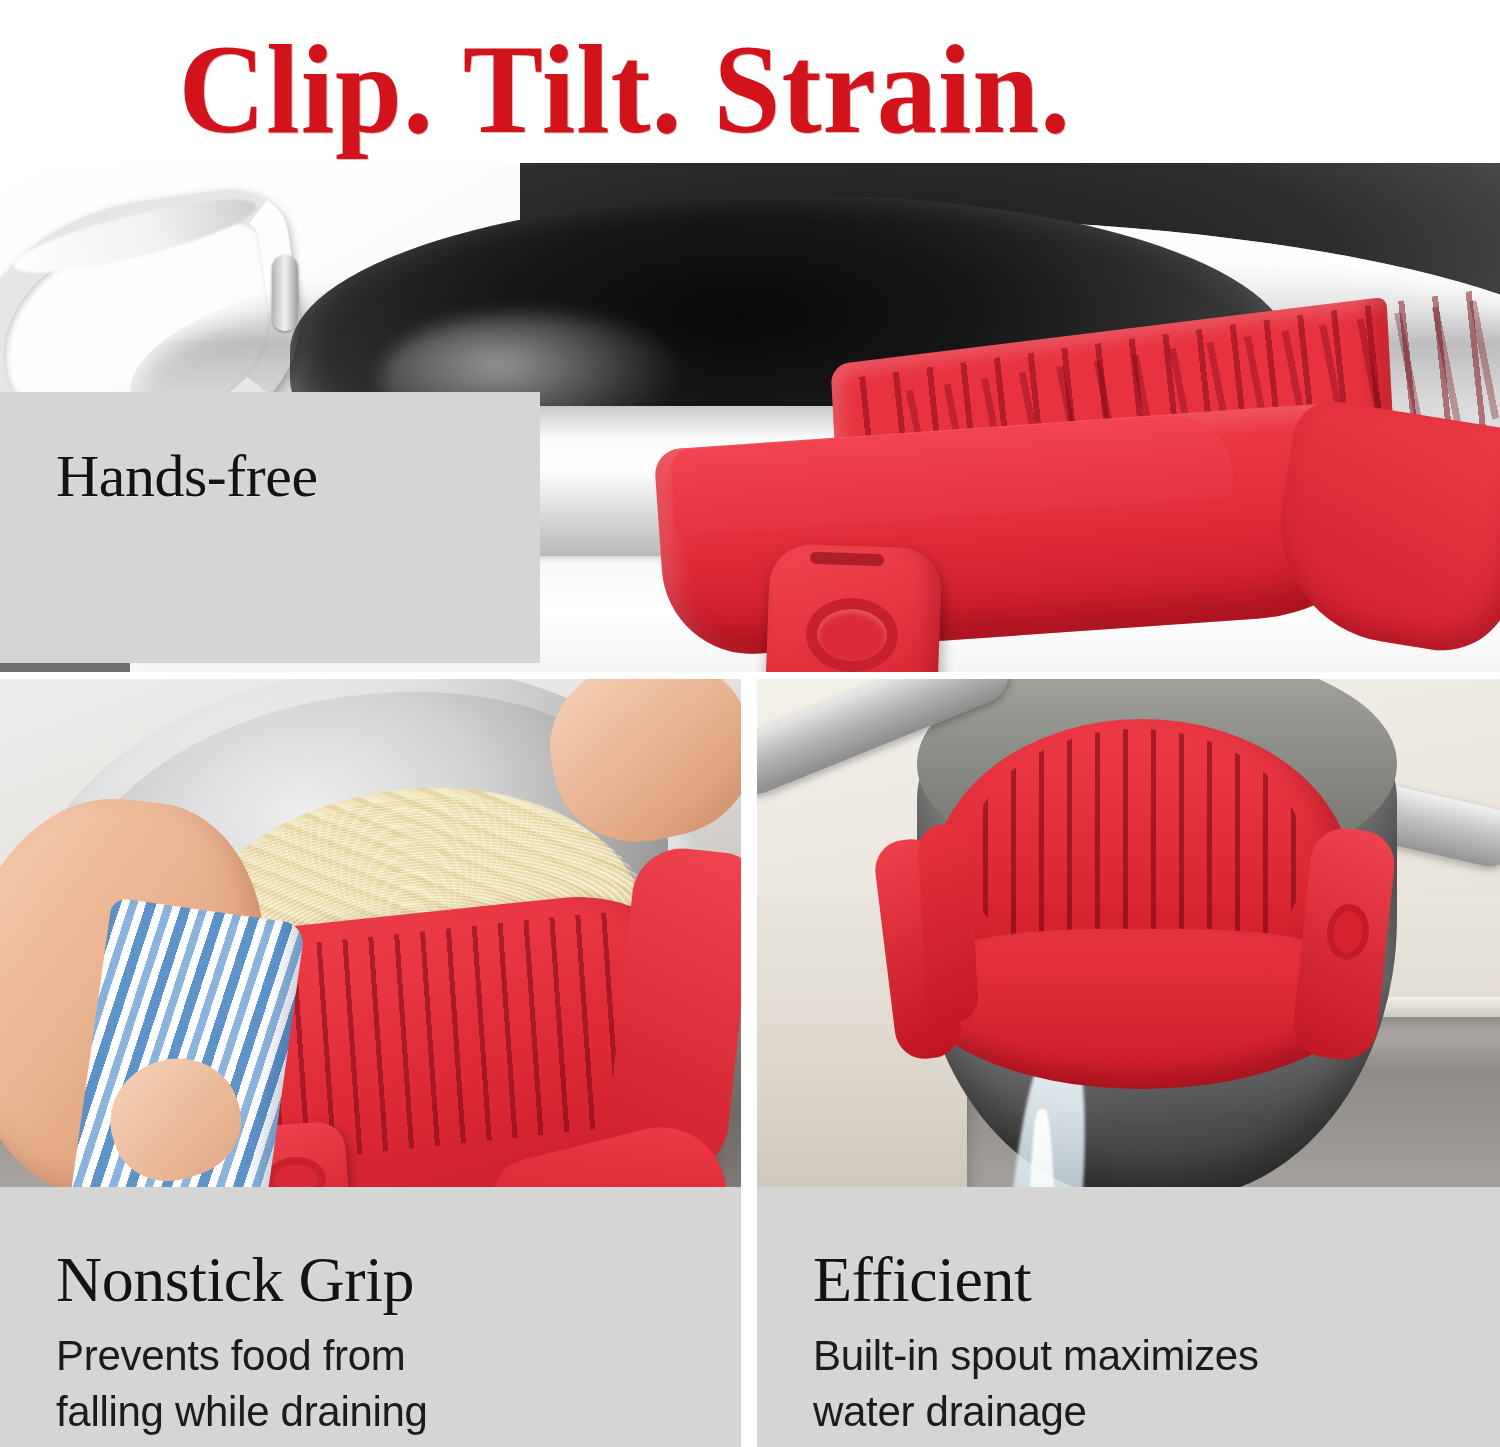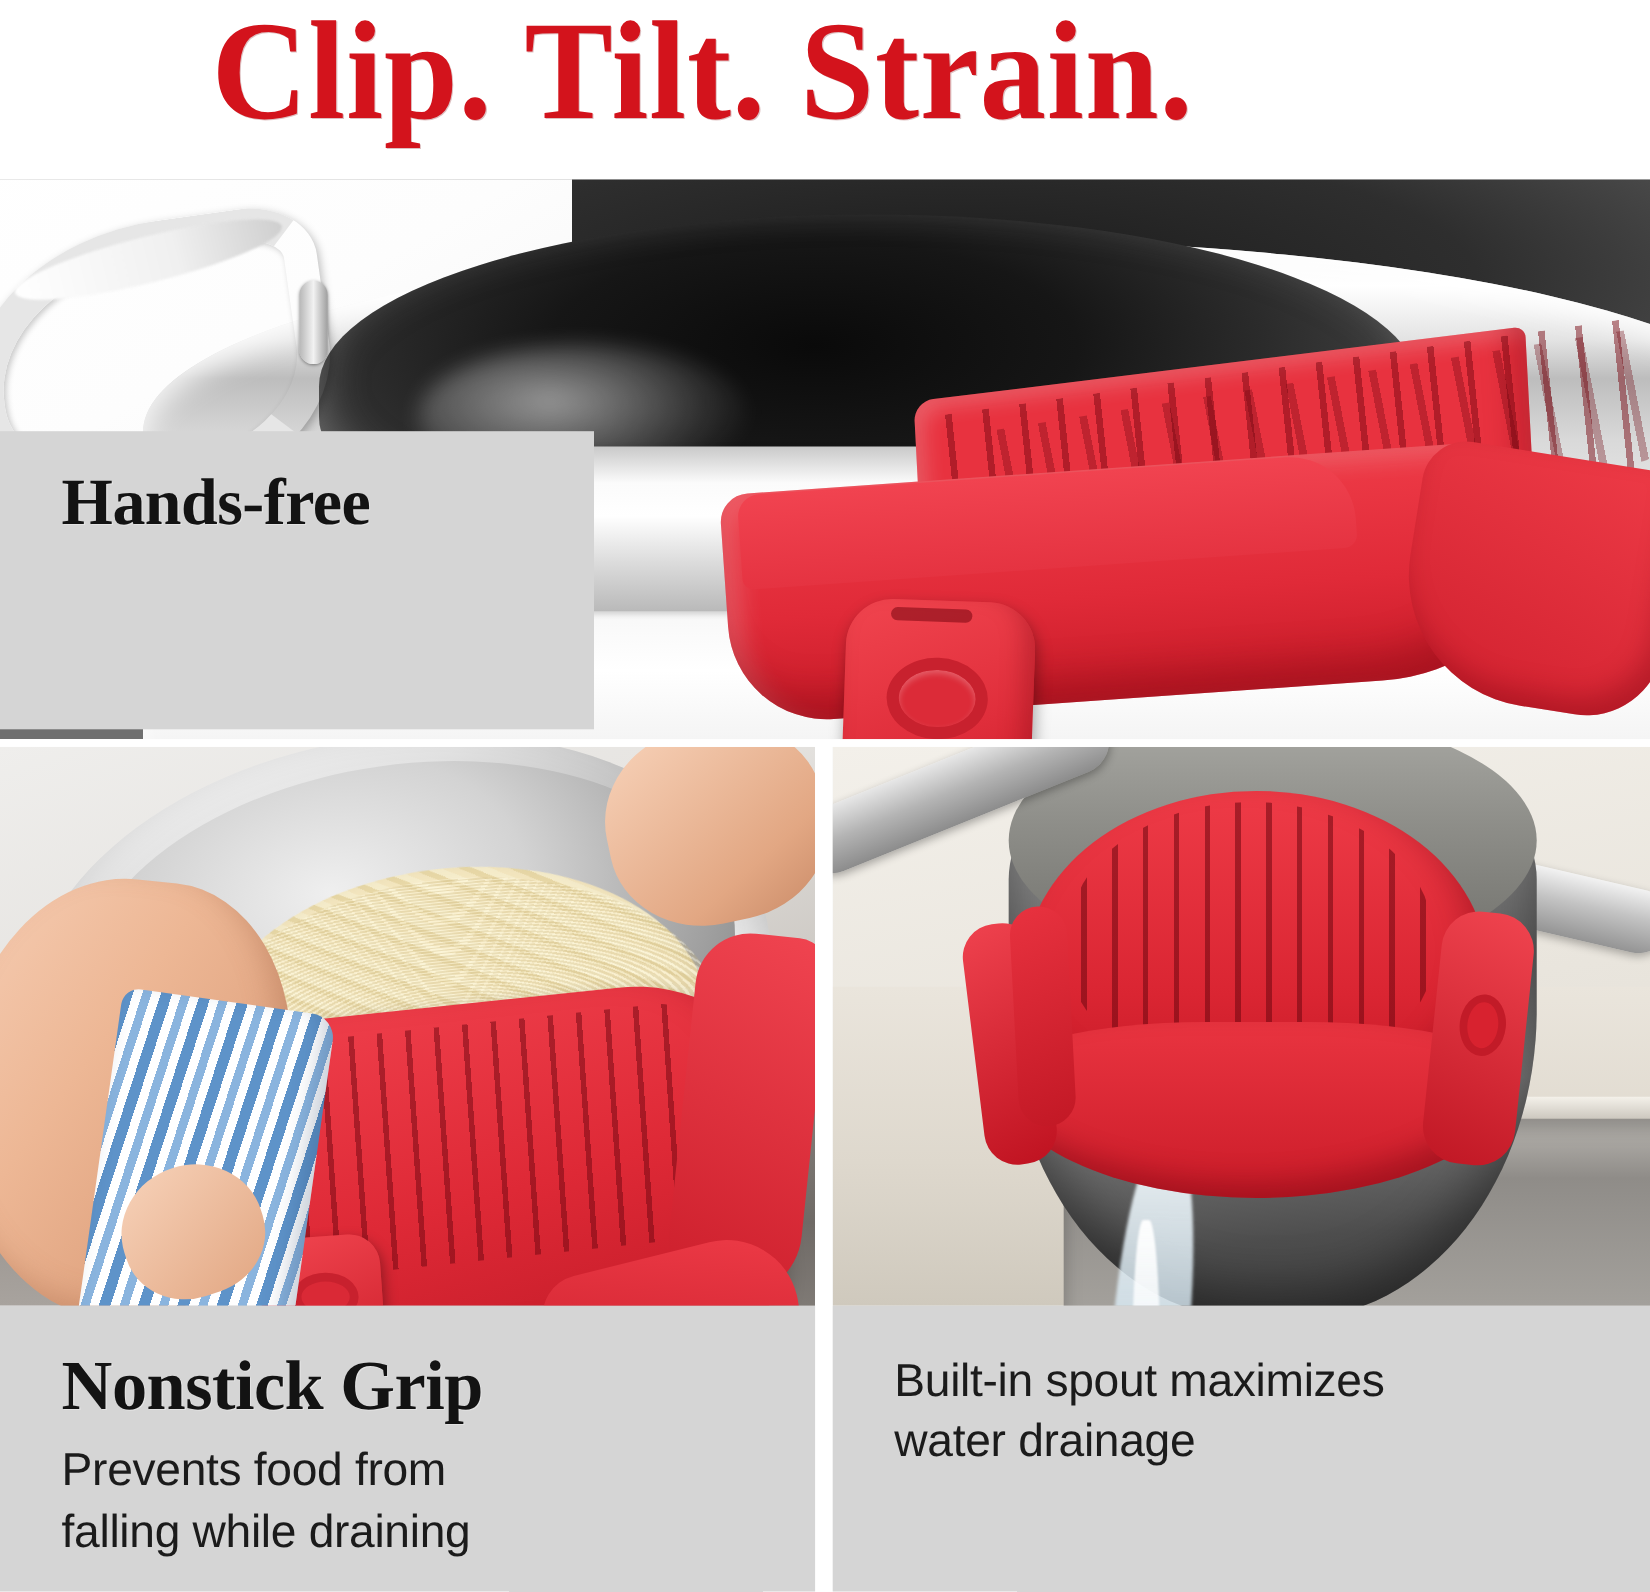--- a/index.html
+++ b/index.html
@@ -19,23 +19,22 @@
     background: #ffffff;
   }
 
   
   .headline-bar {
     position: absolute;
     left: 0; top: 0;
     width: 1249px; height: 163px;
     background: #ffffff;
     display: flex;
-    align-items: flex-start;
+    align-items: flex-end;
     justify-content: center;
-    margin-left: 14px;
   }
   .headline {
     font-family: "Liberation Serif", "DejaVu Serif", serif;
     font-weight: bold;
     font-size: 128px;
     line-height: 1;
     letter-spacing: 1px;
     color: #D3131C;
     transform: scaleX(0.94);
     transform-origin: center;
@@ -444,27 +443,28 @@
     position: absolute;
     background: #D5D5D5;
     padding: 34px 0 0 56px;
   }
   #cap-1 { left: 0;   top: 392px;  width: 540px;  height: 271px; }
   #cap-2 { left: 0;   top: 1187px; width: 741px;  height: 260px; padding-top: 40px; }
   #cap-3 { left: 757px;top: 1187px; width: 743px; height: 260px; padding-top: 40px; }
 
   .cap-title {
     font-family: "Liberation Serif", "DejaVu Serif", serif;
-    font-weight: bold;
+    font-weight: normal;
     font-size: 60px;
     line-height: 1.02;
     color: #131313;
     letter-spacing: -0.5px;
     margin-bottom: 16px;
     text-shadow: 1px 1px 0 rgba(255,255,255,0.35);
+    margin-top: 20px;
   }
   #cap-2 .cap-title, #cap-3 .cap-title { font-size: 64px; }
 
   .cap-body {
     font-family: "Liberation Sans", sans-serif;
     font-weight: 400;
     font-size: 40px;
     line-height: 1.32;
     color: #1b1b1b;
     letter-spacing: -0.3px;
@@ -558,17 +558,18 @@
     <div class="br-clip-right-oval"></div>
   </div>
 
   <div class="caption" id="cap-2">
     <div class="cap-title">Nonstick Grip</div>
     <div class="cap-body">Prevents food from
 falling while draining</div>
   </div>
 
   <div class="caption" id="cap-3">
+    <div class="cap-title">Efficient</div>
     <div class="cap-body">Built-in spout maximizes
 water drainage</div>
   </div>
 
 </div>
 
 </body></html>

